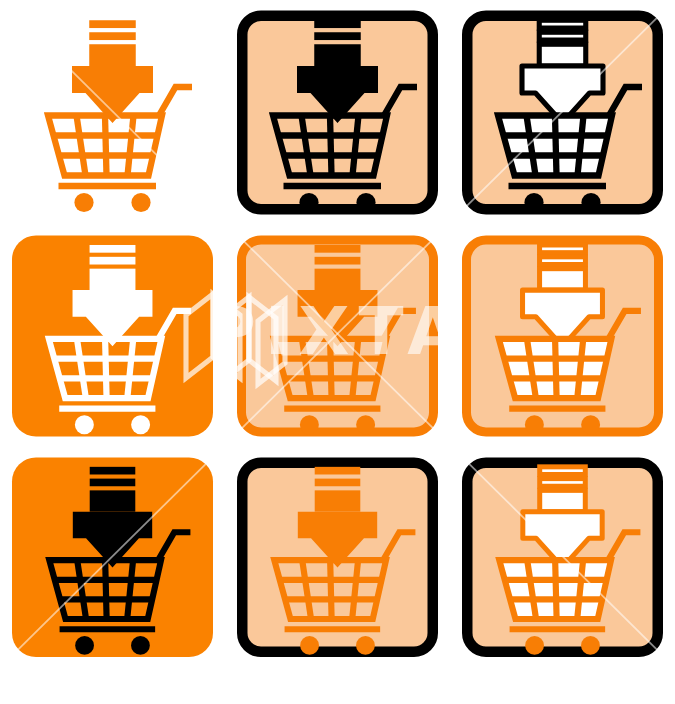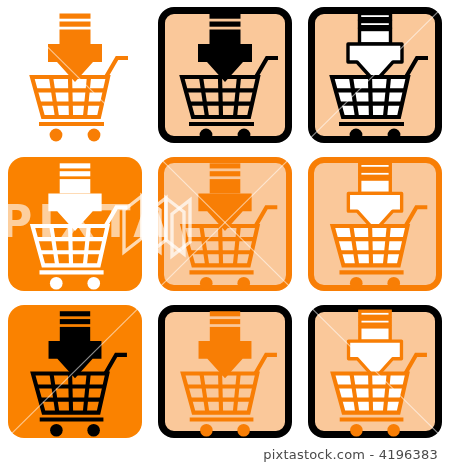--- a/index.html
+++ b/index.html
@@ -78,21 +78,21 @@
   #wm-diag {
     position: absolute;
     left: 0; top: 0;
     width: 100%; height: 100%;
   }
   #wm-text {
     position: absolute;
     left: 0;
     top: 196px;
     width: 450px;
-    text-align: left;
+    text-align: center;
     font-family: "DejaVu Sans", sans-serif;
     font-size: 44px;
     font-weight: 700;
     letter-spacing: 6px;
     color: rgba(255,255,255,0.62);
     user-select: none;
   }
   #wm-logo {
     position: absolute;
     left: 118px;
@@ -363,17 +363,14 @@
         <path d="M24 10 L42 24 L42 66 L24 52 Z"></path>
         <path d="M30 26 L48 12 L48 54 L30 68 Z"></path>
         <path d="M48 12 L66 26 L66 68 L48 54 Z"></path>
         <path d="M54 28 L72 14 L72 56 L54 70 Z"></path>
       </g>
     </svg>
 
     <div id="wm-text">PIXTA</div>
   </div>
 
-  <div id="footer">
-    <span id="footer-text">pixtastock.com - 4196383</span>
-  </div>
 
 </div>
 
 </body></html>

